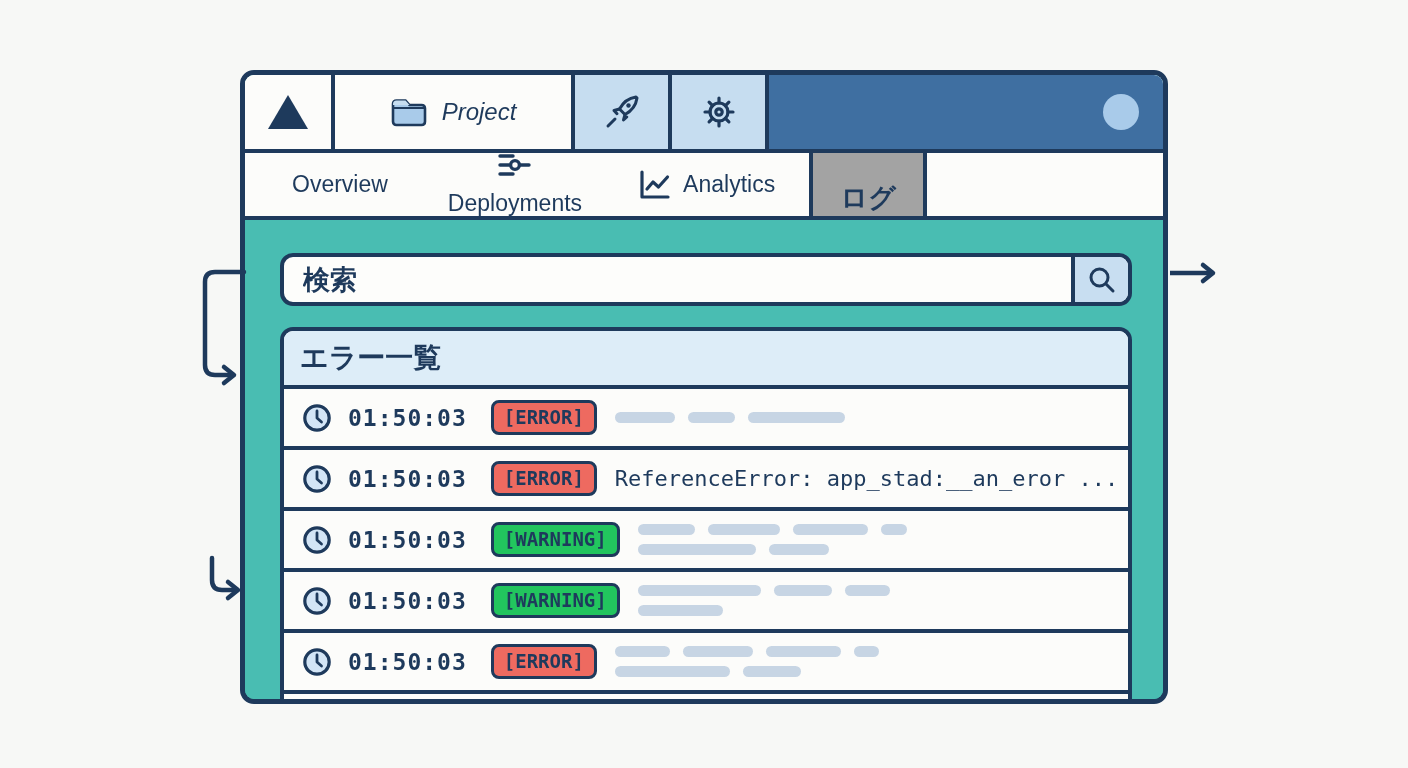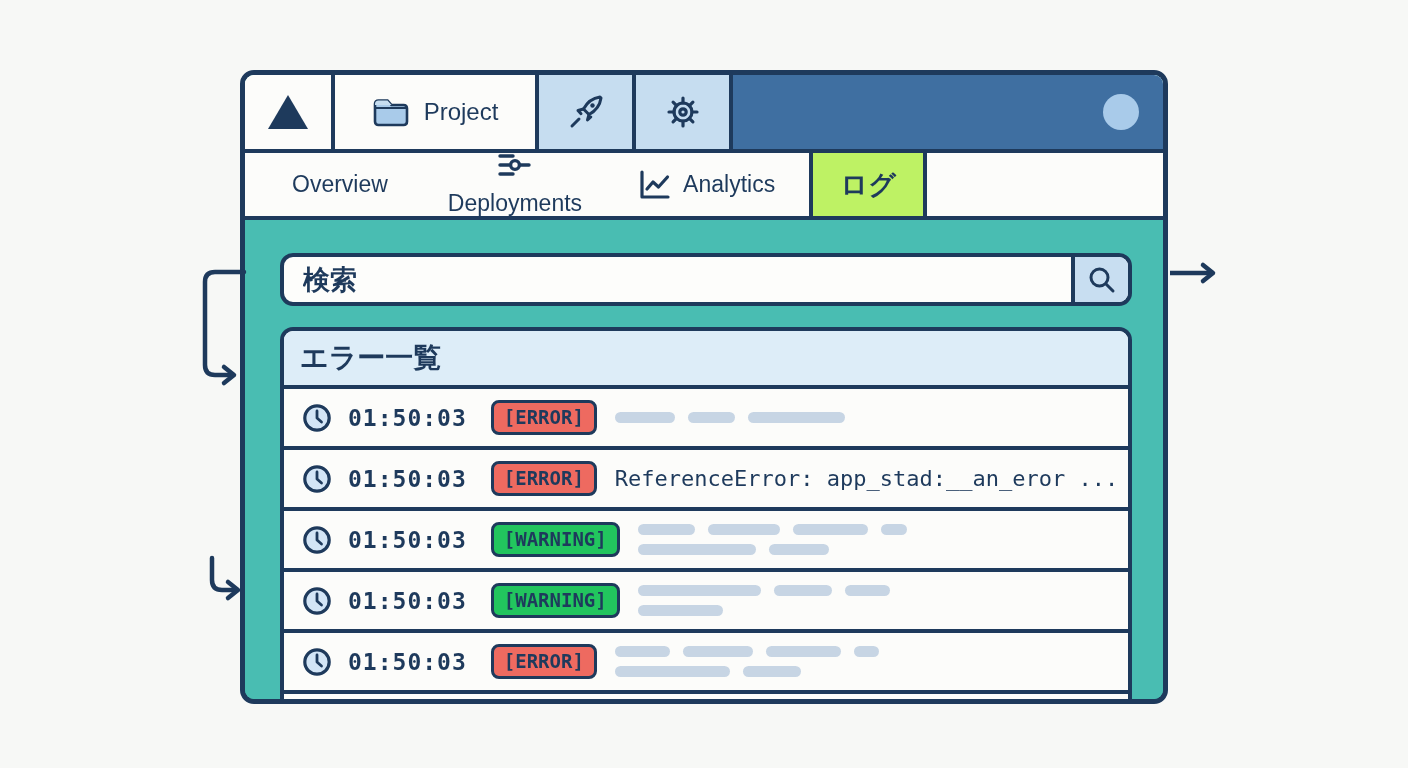--- a/index.html
+++ b/index.html
@@ -18,38 +18,38 @@
     position:absolute; left:240px; top:70px; width:928px; height:634px;
     border:5px solid #1e3a5c; border-radius:14px;
     background:#49bdb2; overflow:hidden;
     display:flex; flex-direction:column;
   }
 
   
   .titlebar { height:78px; flex:0 0 78px; display:flex; border-bottom:4px solid #1e3a5c; background:#fcfcfa; }
   .tb-cell { display:flex; align-items:center; justify-content:center; border-right:4px solid #1e3a5c; }
   .tb-logo { width:90px; background:#fcfcfa; }
-  .tb-project { width:204px; background:#fcfcfa; gap:14px; }
+  .tb-project { width:240px; background:#fcfcfa; gap:14px;font-style:italic; }
   .tb-project span { font-size:24px; font-weight:500; }
   .tb-icon { width:97px; background:#c6ddf0; }
   .tb-rest { flex:1; background:#3f6fa1; position:relative; border-right:none; }
   .avatar { position:absolute; right:24px; top:50%; transform:translateY(-50%);
     width:36px; height:36px; border-radius:50%; background:#a9cbea; }
 
   
   .tabrow { height:67px; flex:0 0 67px; background:#fcfcfa; border-bottom:4px solid #1e3a5c;
     display:flex; align-items:center; }
   .tab { display:flex; align-items:center; gap:12px; font-size:23px; font-weight:500; cursor:default; }
   .tab-overview  { margin-left:47px; }
   .tab-deployments { margin-left:60px;flex-direction:column; }
   .tab-analytics { margin-left:57px; }
   .tab-logs {
     margin-left:34px; width:118px; height:100%;
-    background:#bef264; border-left:4px solid #1e3a5c; border-right:4px solid #1e3a5c;
-    display:flex; align-items:center; justify-content:center;
+    background:#a3a3a3; border-left:4px solid #1e3a5c; border-right:4px solid #1e3a5c;
+    display:flex; align-items:flex-end; justify-content:center;
     font-size:27px; font-weight:700;
   }
 
   
   .content { flex:1; background:#49bdb2; padding:33px 31px 0 35px; display:flex; flex-direction:column; overflow:hidden; }
 
   .searchbar { height:53px; flex:0 0 53px; display:flex; border:4px solid #1e3a5c; border-radius:13px;
     overflow:hidden; background:#fdfdfb; margin-bottom:21px; }
   .search-input {
     flex:1; border:none; outline:none; background:transparent;

